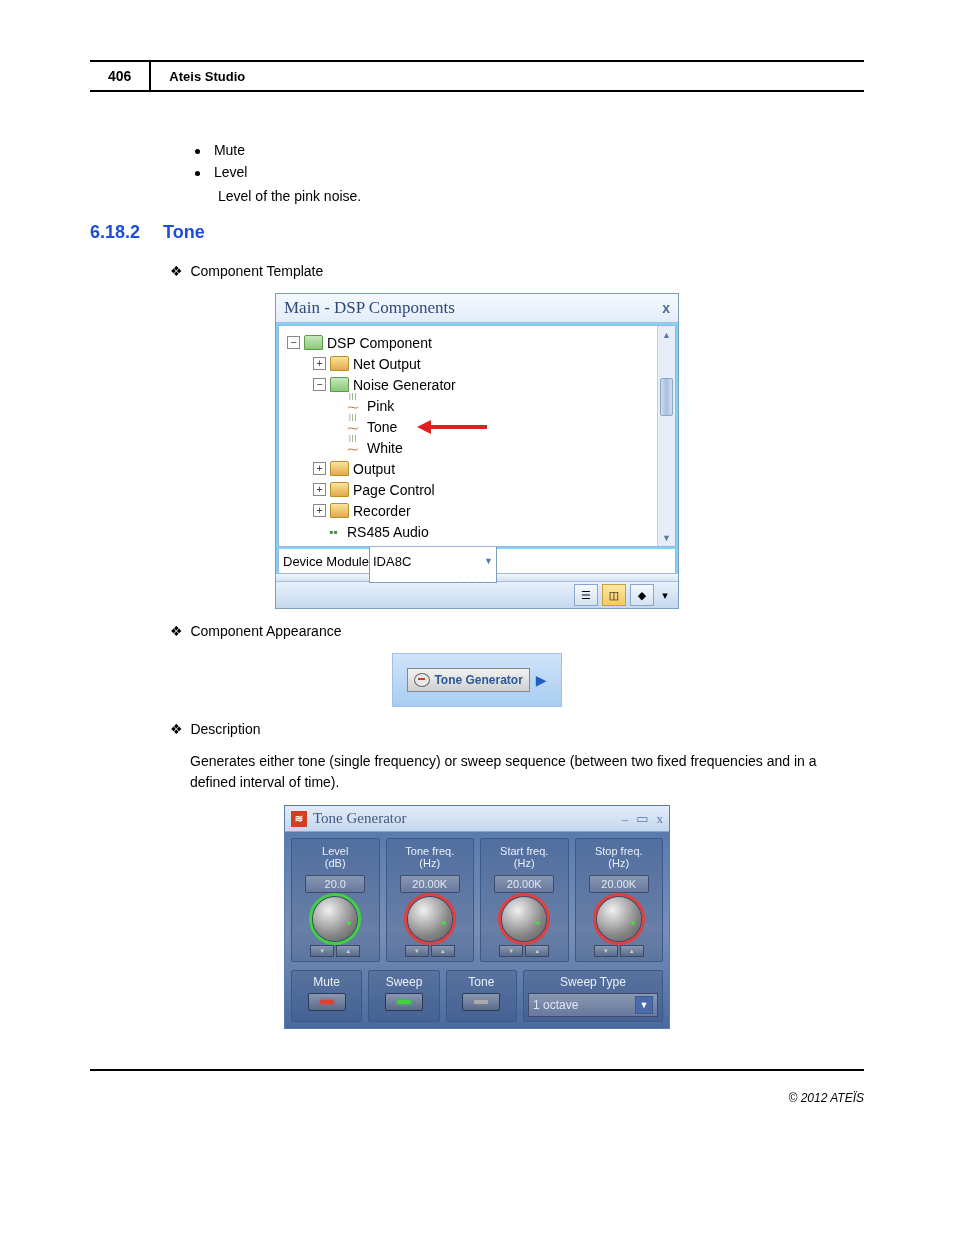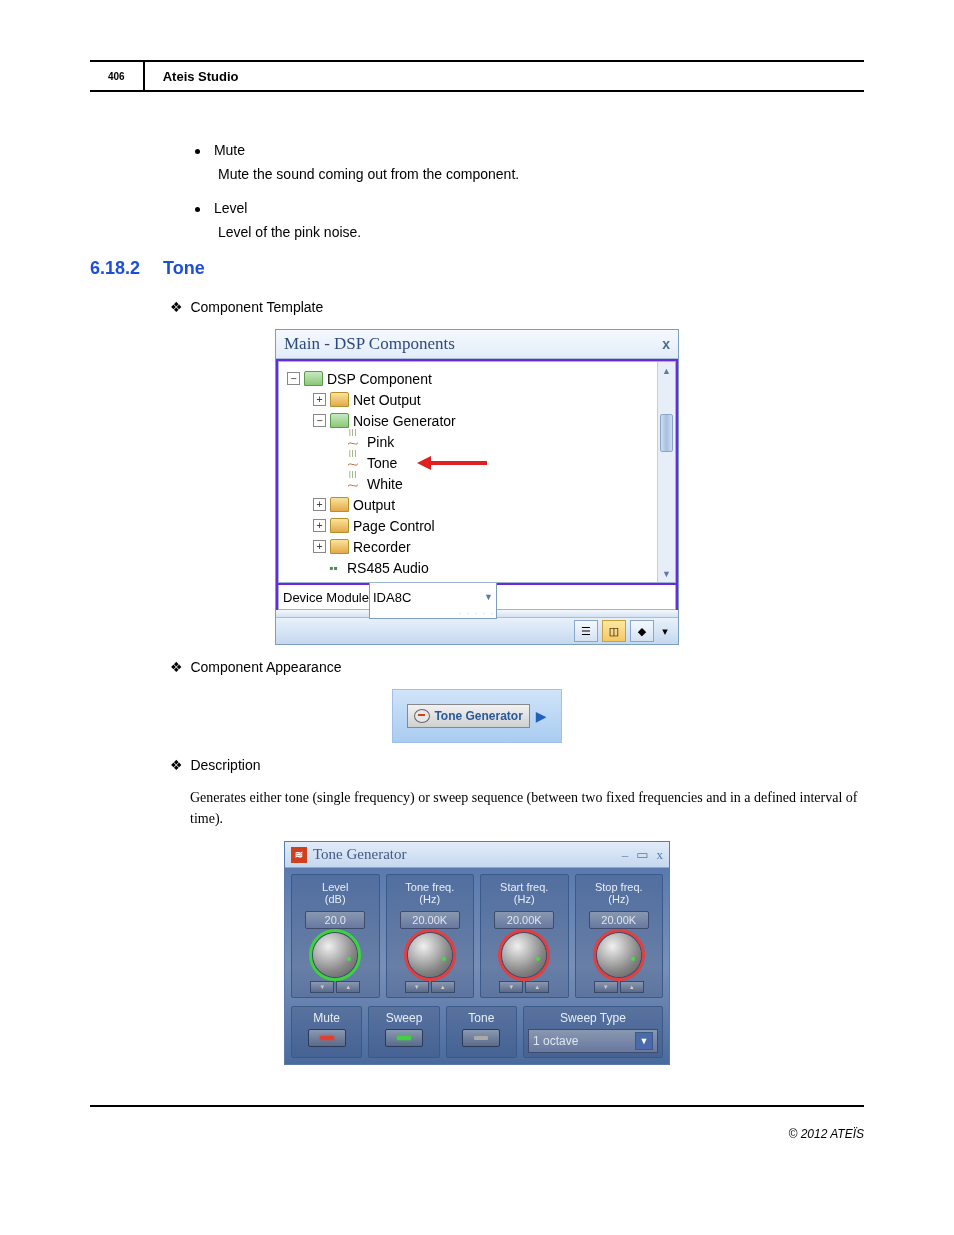--- a/index.html
+++ b/index.html
@@ -17,21 +17,21 @@
     border-top: 2px solid #000;
     border-bottom: 2px solid #000;
     display: flex;
     align-items: center;
     height: 28px;
   }
   .page-num-box {
     border-right: 2px solid #000;
     padding: 0 18px;
     font-weight: bold;
-    font-size: 10px;
+    font-size: 14px;
     height: 100%;
     display: flex;
     align-items: center;
   }
   .header-title {
     padding-left: 18px;
     font-weight: bold;
     font-size: 13px;
   }
   .content {
@@ -75,32 +75,31 @@
   }
   .diamond {
     display: inline-block;
     margin-right: 4px;
   }
   .body-text {
     margin-left: 100px;
     margin-top: 12px;
     margin-bottom: 10px;
     line-height: 1.5;
-    font-family: Liberation Serif, serif;
   }
   .panel-wrap {
     display: flex;
     justify-content: center;
     margin: 12px 0;
   }
   
   .dsp-panel {
     width: 402px;
     border: 1px solid #7b9ebd;
-    background: #6d28d9;
+    background: #7dd3fc;
     font-family: "Times New Roman", serif;
   }
   .dsp-title {
     background: linear-gradient(#f5f9fe, #e2ecf9);
     border-bottom: 1px solid #a8bfd8;
     padding: 4px 8px;
     font-size: 17px;
     color: #2e4a7a;
     display: flex;
     justify-content: space-between;
@@ -546,21 +545,20 @@
     <div class="page-num-box">406</div>
     <div class="header-title">Ateis Studio</div>
   </div>
 
   <div class="content">
 
     <div class="bullet-item">
       <span class="bullet"></span>
       <span>Mute</span>
     </div>
-    <div class="bullet-desc">Mute the sound coming out from the component.</div>
 
     <div class="bullet-item">
       <span class="bullet"></span>
       <span>Level</span>
     </div>
     <div class="bullet-desc">Level of the pink noise.</div>
 
     <div class="section-heading">
       <span class="section-num">6.18.2</span>
       <span>Tone</span>

